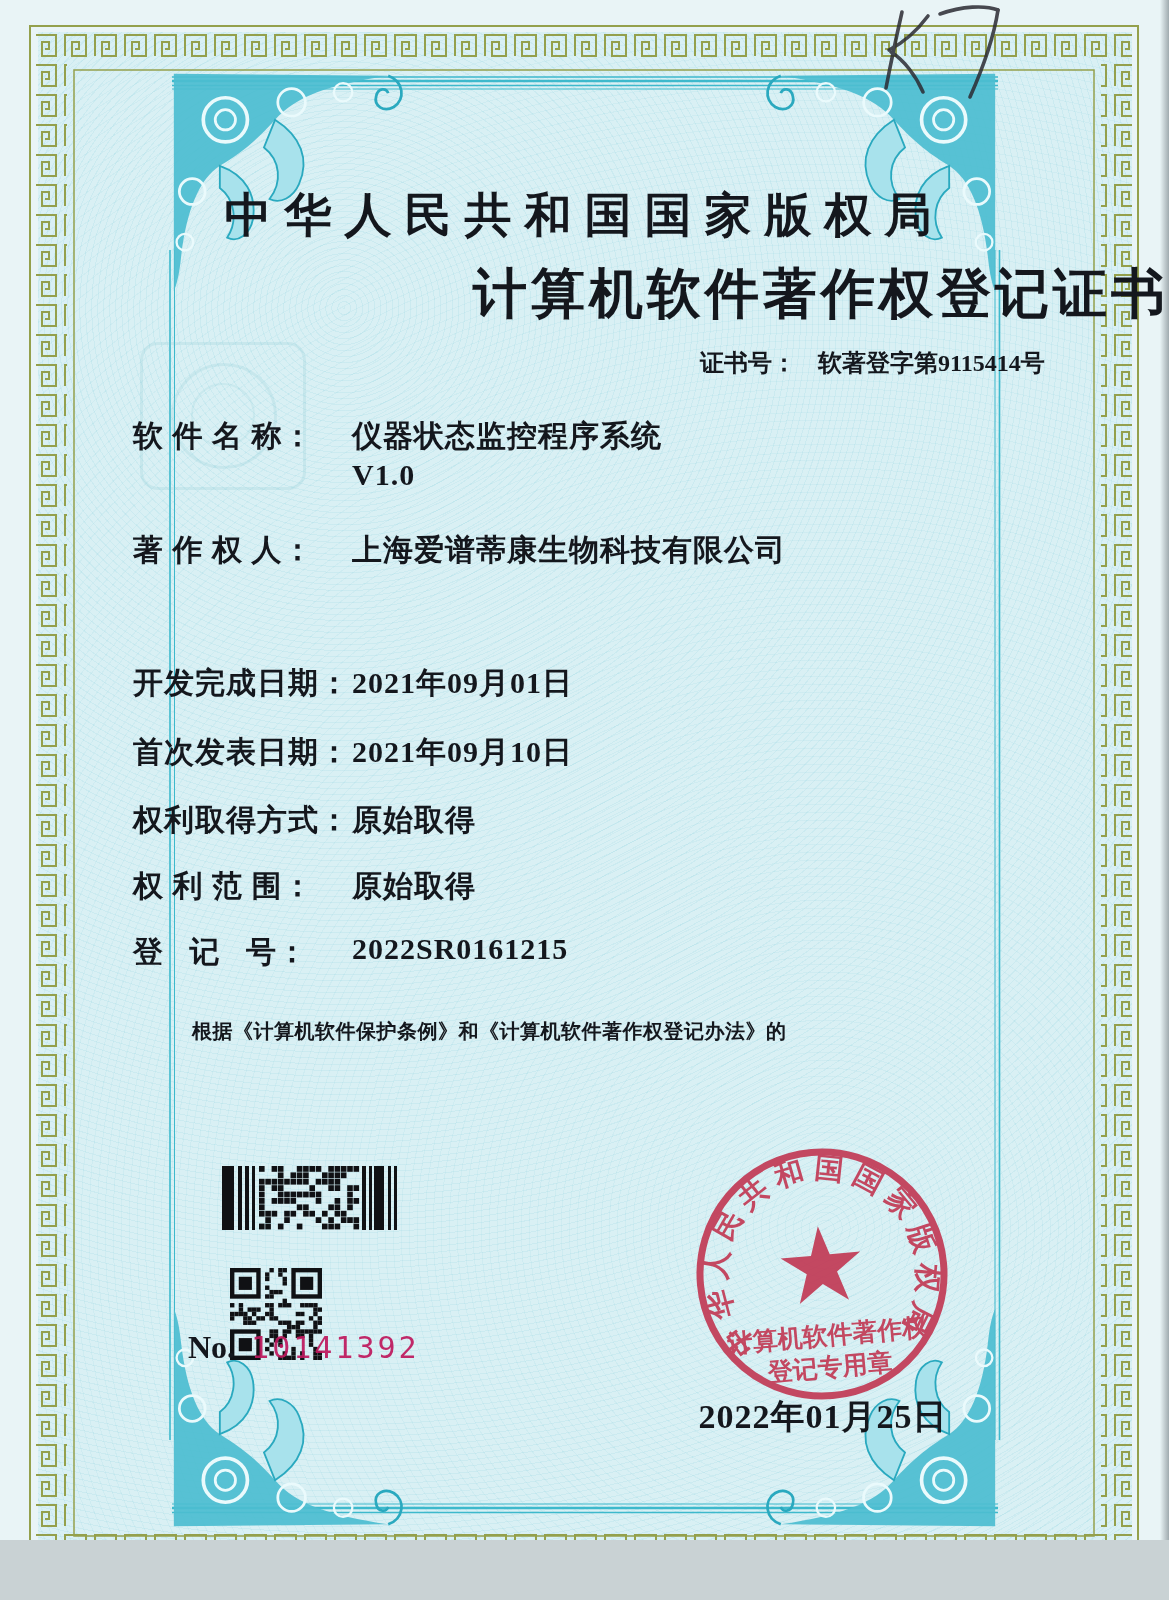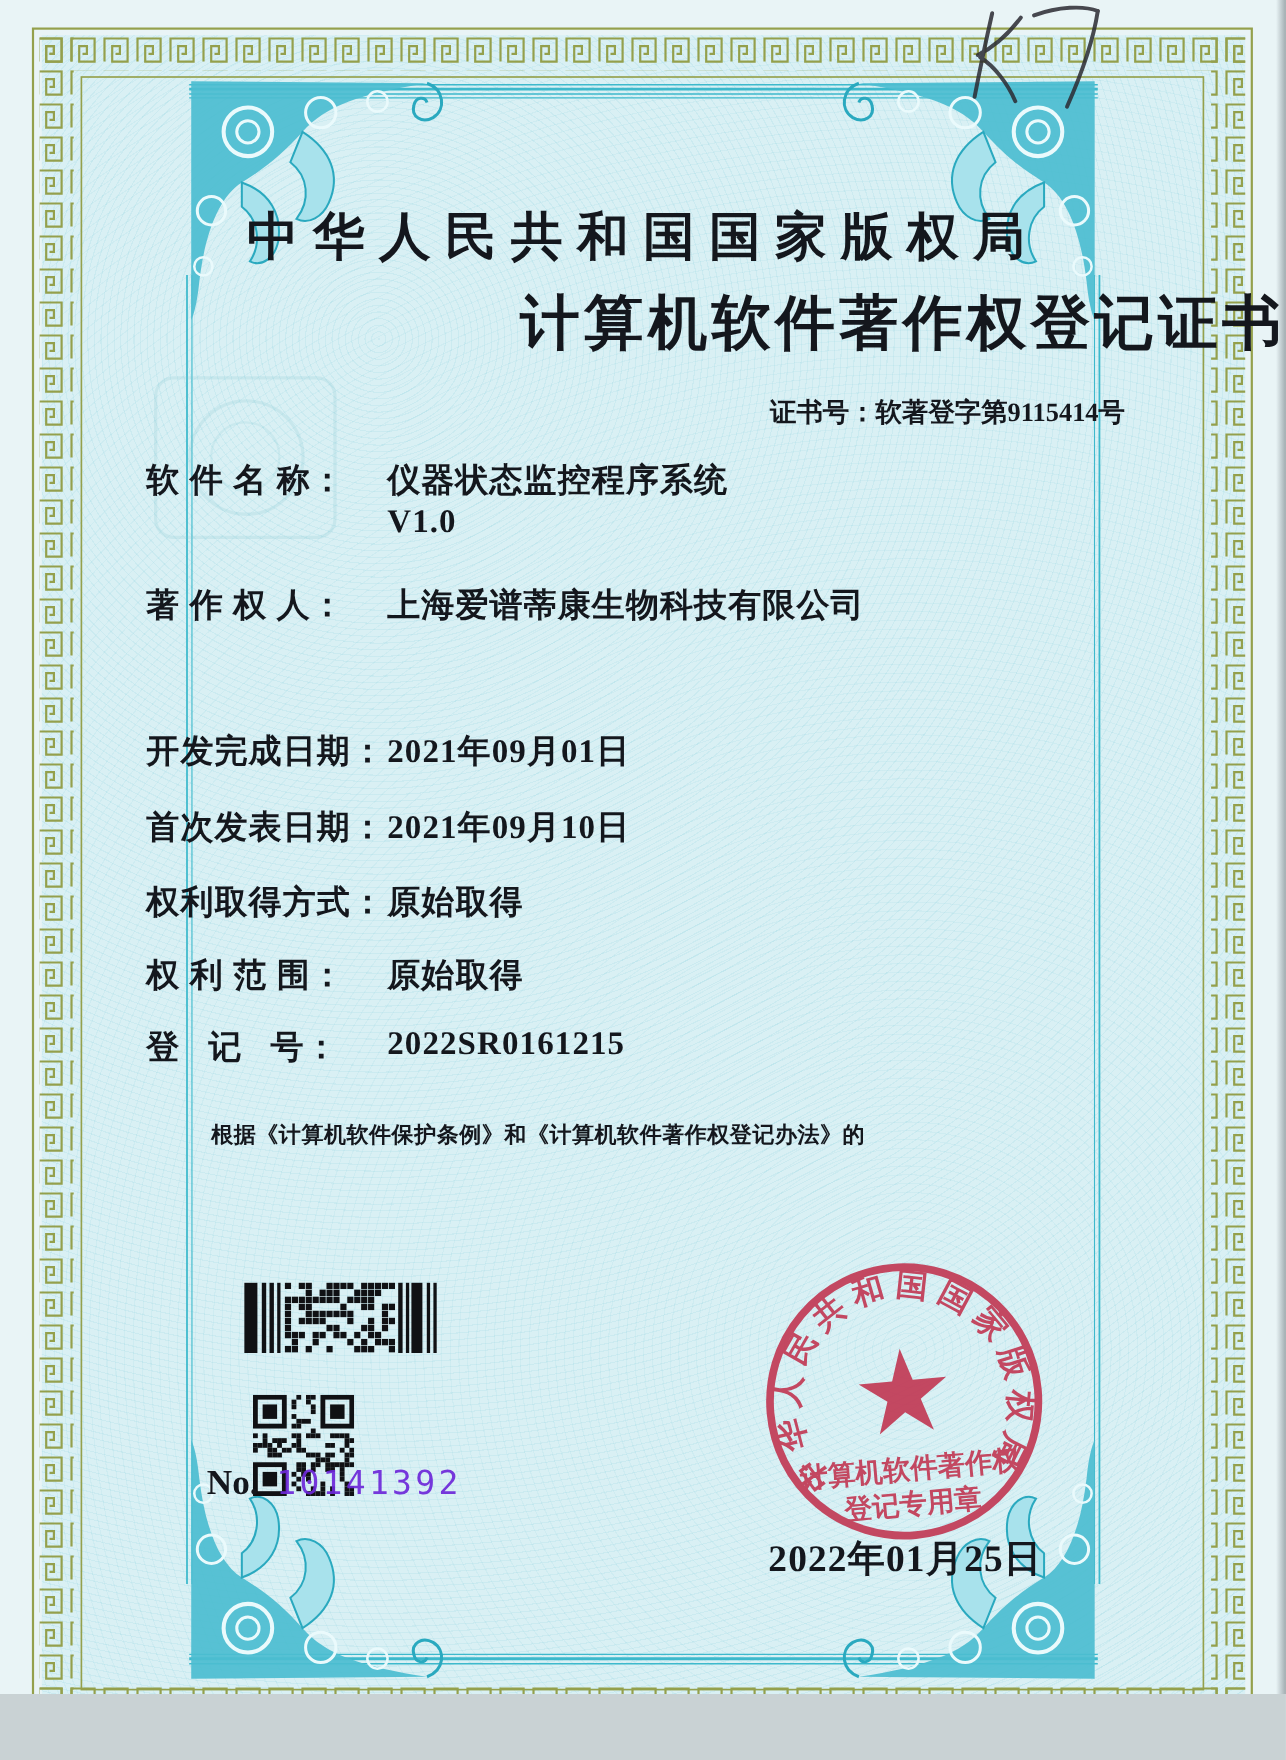--- a/index.html
+++ b/index.html
@@ -13,33 +13,33 @@
     background:
       repeating-radial-gradient(circle at 28% 18%, rgba(80,185,205,0.10) 0 1px, rgba(0,0,0,0) 1px 6px),
       repeating-radial-gradient(circle at 72% 78%, rgba(80,185,205,0.08) 0 1px, rgba(0,0,0,0) 1px 8px),
       #d9f0f4;
     z-index:1;
   }
   svg.layer{position:absolute;left:0;top:0;z-index:2;}
   .txt{position:absolute;z-index:5;}
   .authority{left:0;top:184px;width:100%;text-align:center;font-size:47px;font-weight:700;letter-spacing:13px;}
   .cert-title{left:0;top:258px;width:100%;text-align:right;font-size:54px;font-weight:800;letter-spacing:4px;}
-  .certno{left:700px;top:347px;font-size:24px;font-weight:700;display:flex;white-space:pre;margin-top:12px;}
+  .certno{left:700px;top:347px;font-size:24px;font-weight:700;display:flex;gap:22px;white-space:pre;}
   .row{position:absolute;left:133px;font-size:30px;font-weight:700;z-index:5;}
   .row .label{white-space:pre;letter-spacing:1px;}
   .row .value{position:absolute;left:219px;top:0;white-space:pre;letter-spacing:1px;}
   .row .value2{top:42px;}
   .stmt{position:absolute;font-size:20px;font-weight:700;white-space:pre;letter-spacing:0.5px;z-index:5;}
   .stmt1{left:130px;top:1018px;padding-left:62px;}
   .stmt2{left:130px;top:1086px;}
   .codes{position:absolute;z-index:5;}
   .serial{position:absolute;left:188px;top:1329px;font-size:32px;font-weight:600;z-index:5;display:flex;align-items:baseline;}
   .serial .num{
     margin-left:16px;font-family:"DejaVu Sans Mono","Liberation Mono",monospace;
-    font-size:30px;font-weight:400;letter-spacing:3px;color:#6d28d9;opacity:.92;
+    font-size:30px;font-weight:400;letter-spacing:3px;color:#be185d;opacity:.92;
   }
   .issue-date{position:absolute;left:688px;top:1394px;width:270px;text-align:center;
     font-size:34px;font-weight:700;letter-spacing:1px;z-index:6;}
   .seal-svg{position:absolute;left:682px;top:1134px;z-index:6;opacity:.92;}
   .hand-svg{position:absolute;left:0;top:0;z-index:7;}
   .watermark{
     position:absolute;left:140px;top:342px;width:160px;height:142px;z-index:3;
     border:3px solid rgba(125,195,205,0.35);border-radius:18px;opacity:.55;
   }
   .watermark .c1{position:absolute;left:28px;top:18px;width:100px;height:100px;border-radius:50%;

